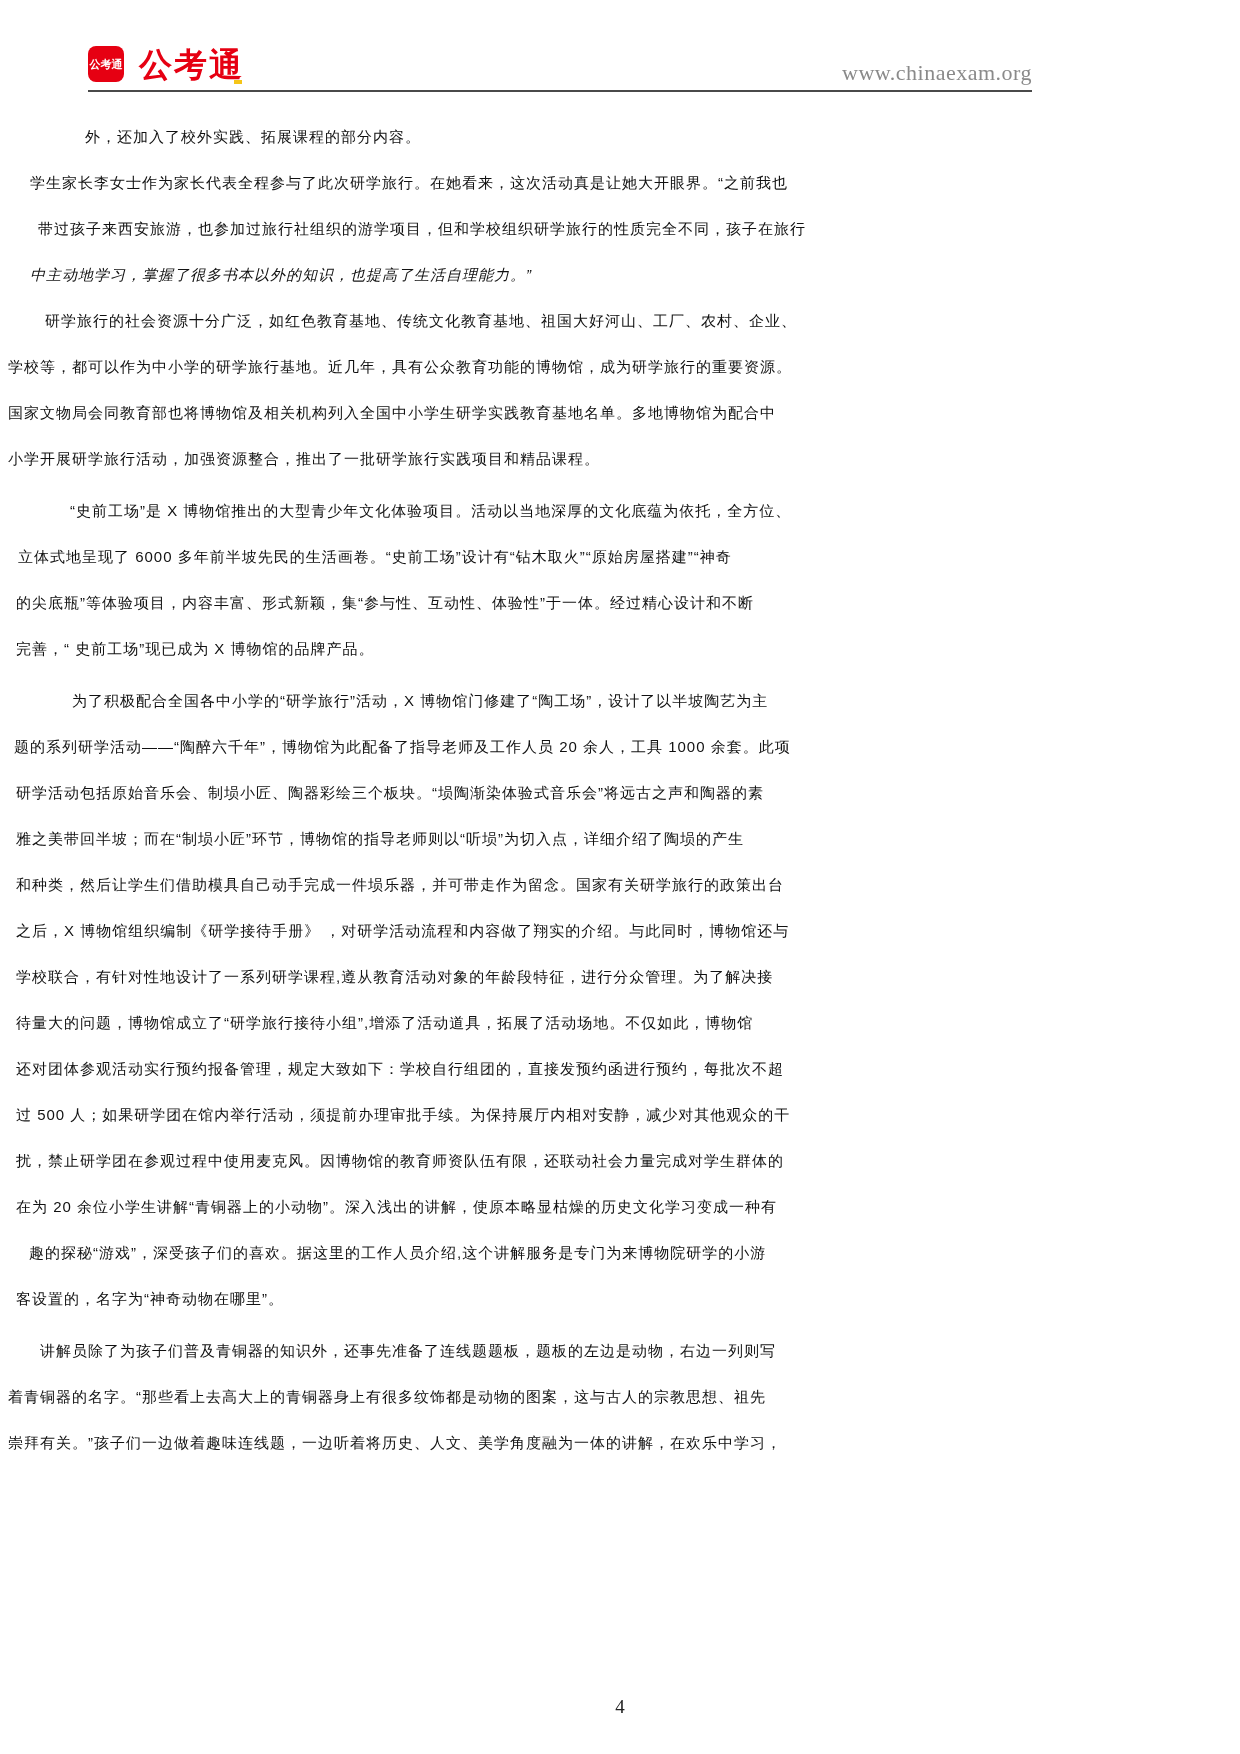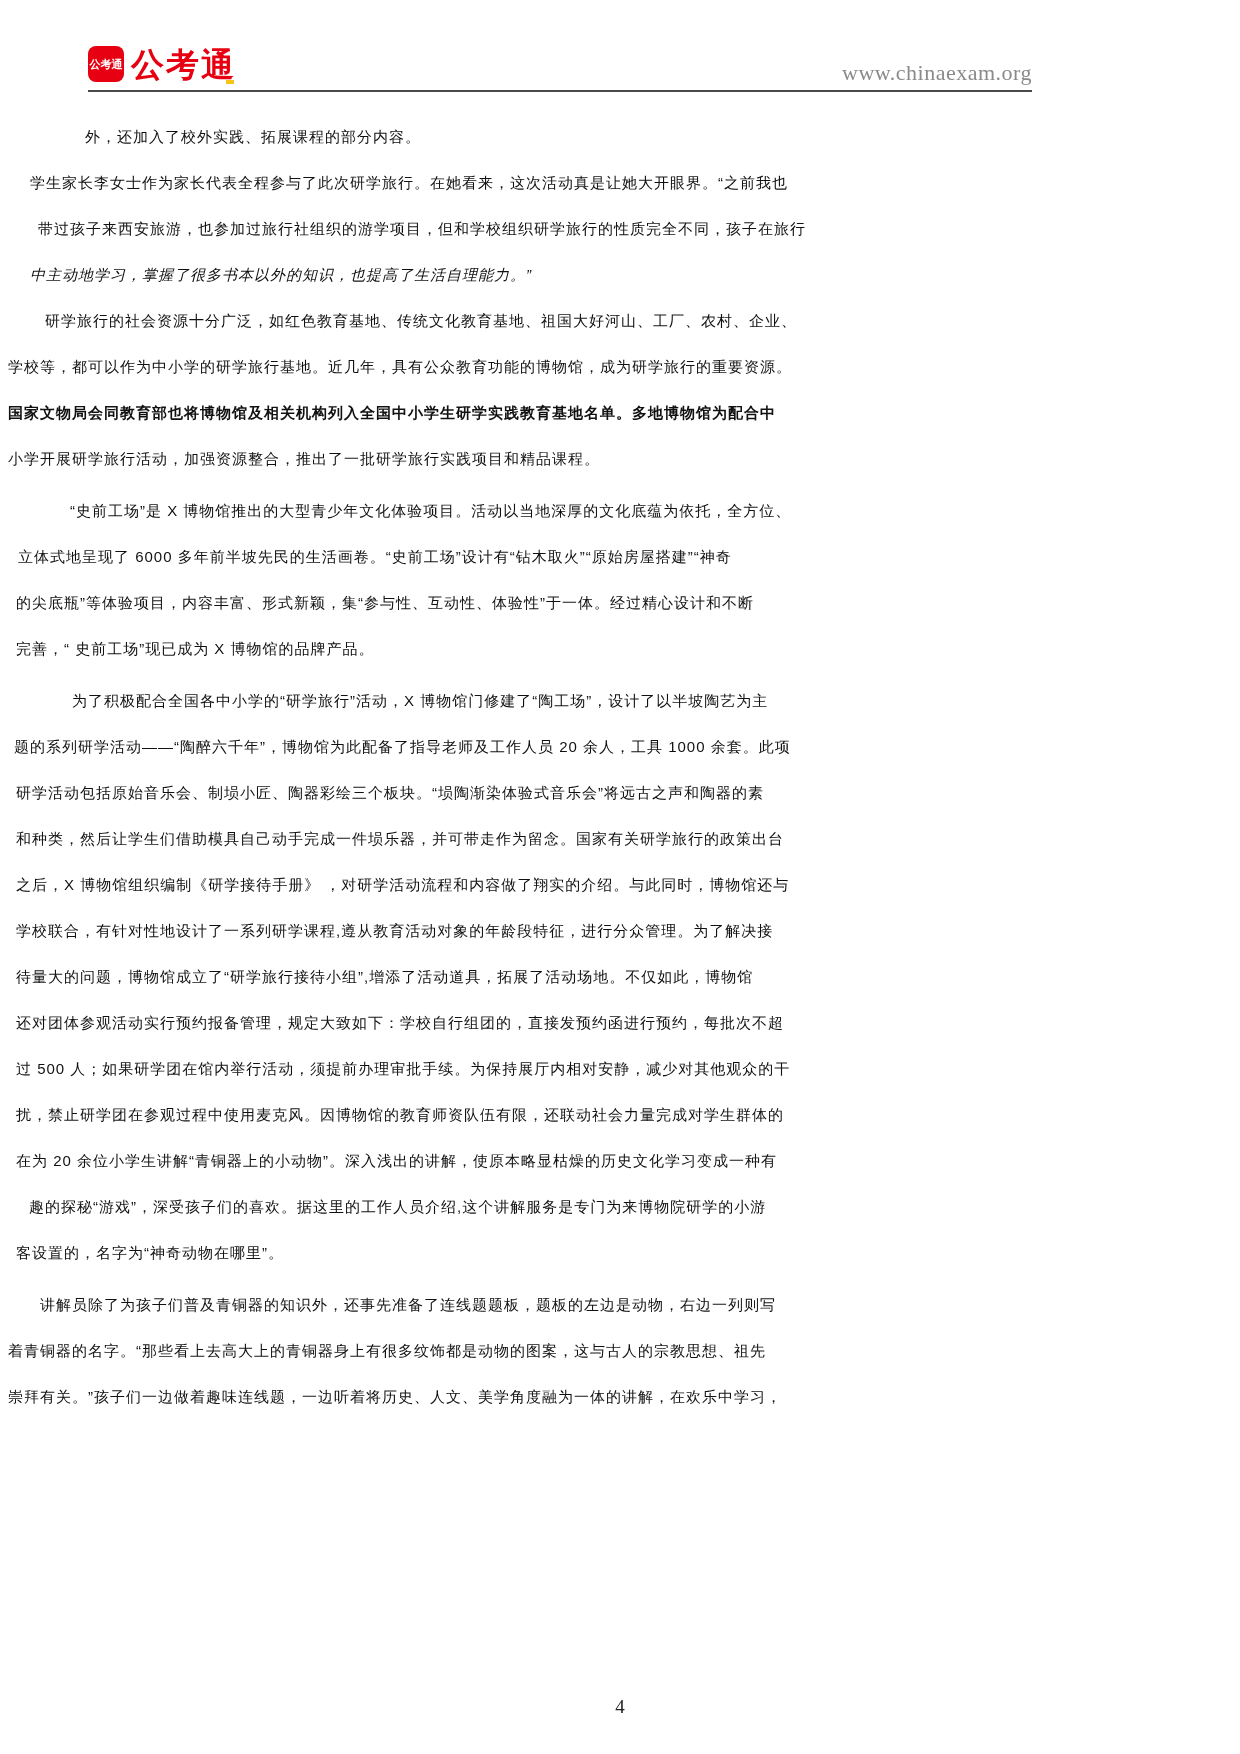--- a/index.html
+++ b/index.html
@@ -20,20 +20,21 @@
     top: 44px;
     height: 46px;
     border-bottom: 2px solid #4a4a4a;
   }
   .logo {
     position: absolute;
     left: 0;
     top: 2px;
     display: flex;
     align-items: center;
+    gap: 8px;
   }
   .logo-badge {
     width: 36px;
     height: 36px;
     border-radius: 8px;
     display: flex;
     align-items: center;
     justify-content: center;
     color: #ffffff;
     font-size: 11px;
@@ -111,29 +112,30 @@
     <div class="site-url">www.chinaexam.org</div>
   </div>
 
   <div class="doc-body">
       <div class="line" style="padding-left: 77px;">外，还加入了校外实践、拓展课程的部分内容。</div>
       <div class="line" style="padding-left: 22px;">学生家长李女士作为家长代表全程参与了此次研学旅行。在她看来，这次活动真是让她大开眼界。“之前我也</div>
       <div class="line" style="padding-left: 30px;">带过孩子来西安旅游，也参加过旅行社组织的游学项目，但和学校组织研学旅行的性质完全不同，孩子在旅行</div>
       <div class="line" style="padding-left: 22px; font-style: italic;">中主动地学习，掌握了很多书本以外的知识，也提高了生活自理能力。”</div>
       <div class="line" style="padding-left: 37px;">研学旅行的社会资源十分广泛，如红色教育基地、传统文化教育基地、祖国大好河山、工厂、农村、企业、</div>
       <div class="line" style="padding-left: 0px;">学校等，都可以作为中小学的研学旅行基地。近几年，具有公众教育功能的博物馆，成为研学旅行的重要资源。</div>
-      <div class="line" style="padding-left: 0px; font-weight: bold;">国家文物局会同教育部也将博物馆及相关机构列入全国中小学生研学实践教育基地名单。多地博物馆为配合中</div>
+      <div class="line" style="padding-left: 0px;">国家文物局会同教育部也将博物馆及相关机构列入全国中小学生研学实践教育基地名单。多地博物馆为配合中</div>
       <div class="line" style="padding-left: 0px;">小学开展研学旅行活动，加强资源整合，推出了一批研学旅行实践项目和精品课程。</div>
       <div class="line gap" style="padding-left: 62px;">“史前工场”是 X 博物馆推出的大型青少年文化体验项目。活动以当地深厚的文化底蕴为依托，全方位、</div>
       <div class="line" style="padding-left: 10px;">立体式地呈现了 6000 多年前半坡先民的生活画卷。“史前工场”设计有“钻木取火”“原始房屋搭建”“神奇</div>
       <div class="line" style="padding-left: 8px;">的尖底瓶”等体验项目，内容丰富、形式新颖，集“参与性、互动性、体验性”于一体。经过精心设计和不断</div>
       <div class="line" style="padding-left: 8px;">完善，“ 史前工场”现已成为 X 博物馆的品牌产品。</div>
       <div class="line gap" style="padding-left: 64px;">为了积极配合全国各中小学的“研学旅行”活动，X 博物馆门修建了“陶工场”，设计了以半坡陶艺为主</div>
       <div class="line" style="padding-left: 6px;">题的系列研学活动——“陶醉六千年”，博物馆为此配备了指导老师及工作人员 20 余人，工具 1000 余套。此项</div>
       <div class="line" style="padding-left: 8px;">研学活动包括原始音乐会、制埙小匠、陶器彩绘三个板块。“埙陶渐染体验式音乐会”将远古之声和陶器的素</div>
+      <div class="line" style="padding-left: 8px;">雅之美带回半坡；而在“制埙小匠”环节，博物馆的指导老师则以“听埙”为切入点，详细介绍了陶埙的产生</div>
       <div class="line" style="padding-left: 8px;">和种类，然后让学生们借助模具自己动手完成一件埙乐器，并可带走作为留念。国家有关研学旅行的政策出台</div>
       <div class="line" style="padding-left: 8px;">之后，X 博物馆组织编制《研学接待手册》 ，对研学活动流程和内容做了翔实的介绍。与此同时，博物馆还与</div>
       <div class="line" style="padding-left: 8px;">学校联合，有针对性地设计了一系列研学课程,遵从教育活动对象的年龄段特征，进行分众管理。为了解决接</div>
       <div class="line" style="padding-left: 8px;">待量大的问题，博物馆成立了“研学旅行接待小组”,增添了活动道具，拓展了活动场地。不仅如此，博物馆</div>
       <div class="line" style="padding-left: 8px;">还对团体参观活动实行预约报备管理，规定大致如下：学校自行组团的，直接发预约函进行预约，每批次不超</div>
       <div class="line" style="padding-left: 8px;">过 500 人；如果研学团在馆内举行活动，须提前办理审批手续。为保持展厅内相对安静，减少对其他观众的干</div>
       <div class="line" style="padding-left: 8px;">扰，禁止研学团在参观过程中使用麦克风。因博物馆的教育师资队伍有限，还联动社会力量完成对学生群体的</div>
       <div class="line" style="padding-left: 8px;">在为 20 余位小学生讲解“青铜器上的小动物”。深入浅出的讲解，使原本略显枯燥的历史文化学习变成一种有</div>
       <div class="line" style="padding-left: 8px; margin-left: 13px;">趣的探秘“游戏”，深受孩子们的喜欢。据这里的工作人员介绍,这个讲解服务是专门为来博物院研学的小游</div>
       <div class="line" style="padding-left: 8px;">客设置的，名字为“神奇动物在哪里”。</div>

